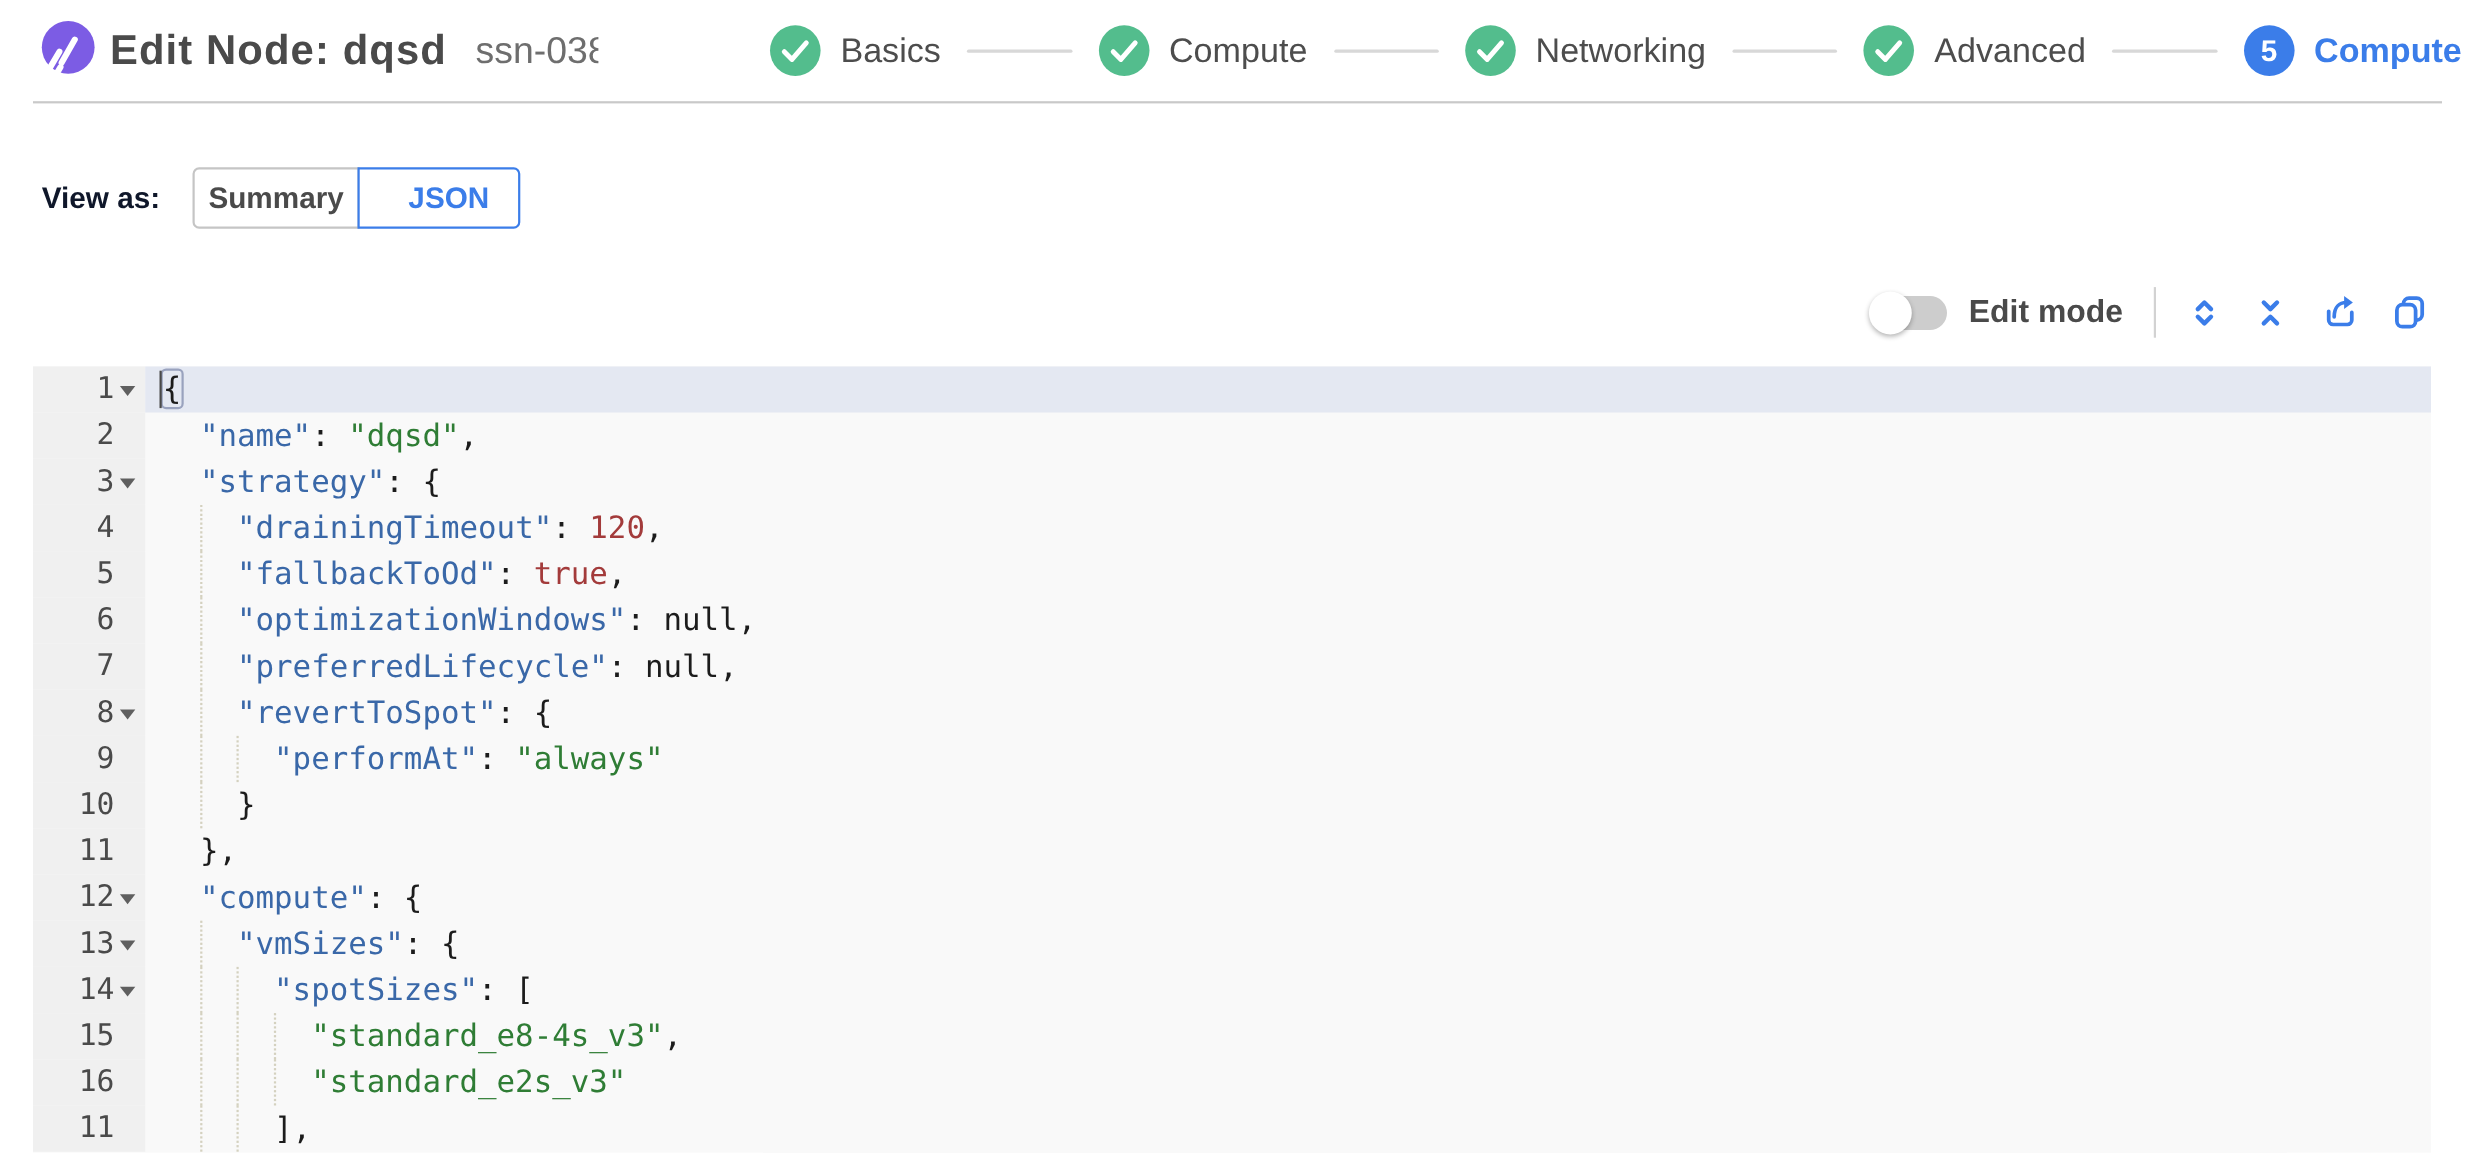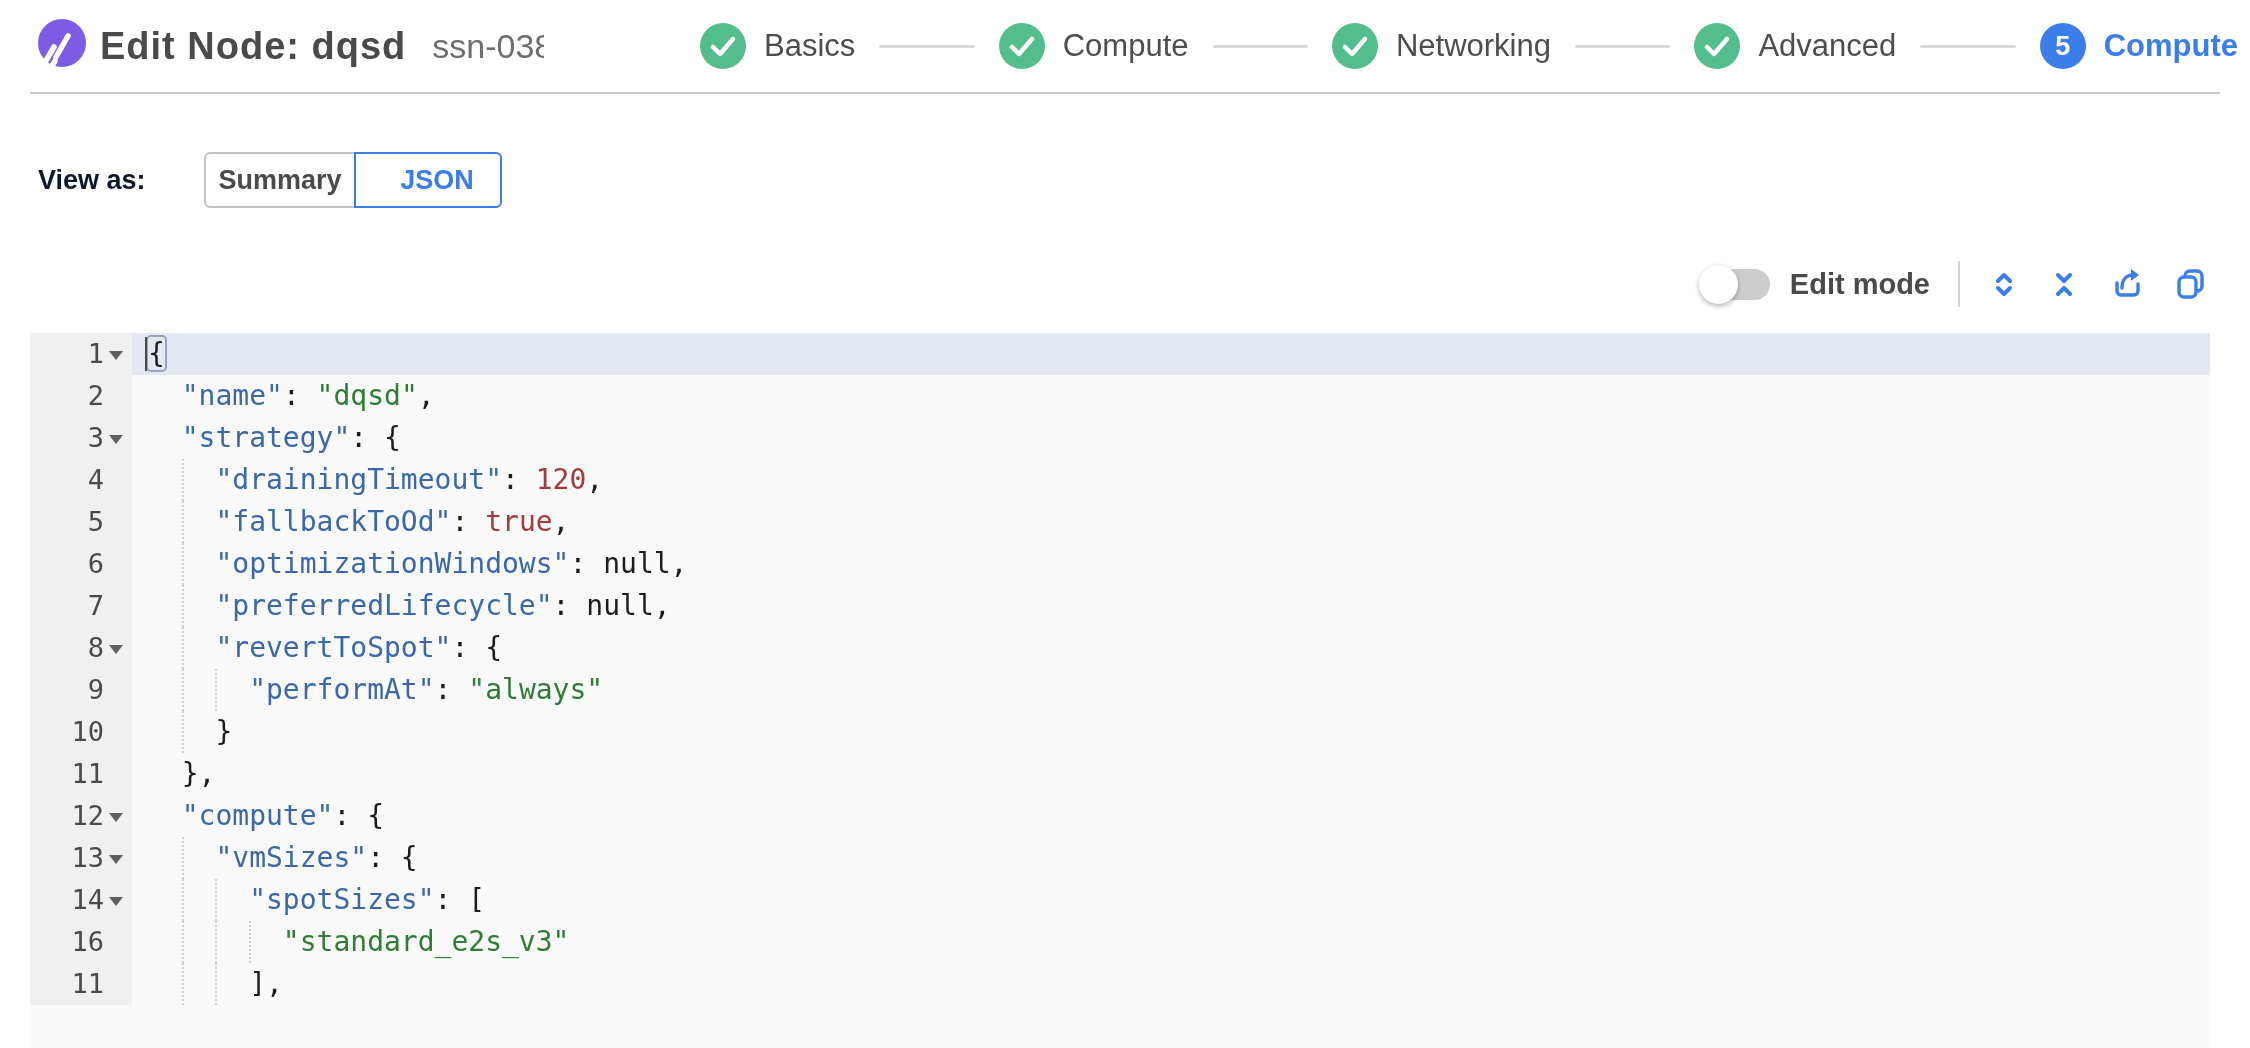--- a/index.html
+++ b/index.html
@@ -24,21 +24,21 @@
   .step-circle.current{background:var(--accent_blue);color:#fff;font-size:27px;font-weight:700;}
   .step-label{font-size:31px;color:#4D4D4D;font-weight:500;white-space:nowrap;}
   .step-label.current{color:var(--accent_blue);font-weight:700;}
   .step-connector{flex:1;height:3px;background:#D8D8D8;margin:0 24px;border-radius:2px;}
 
   
   .viewas-label{position:absolute;left:38px;top:152px;height:56px;display:flex;align-items:center;
                 font-size:27px;font-weight:700;color:#0f172a;}
   .seg{position:absolute;left:175px;top:152px;display:flex;}
   .seg-btn{height:56px;box-sizing:border-box;display:flex;align-items:center;justify-content:center;
-           font-family:"Liberation Sans",sans-serif;font-weight:700;font-size:27px;background:#fff;cursor:pointer;margin-left:29px;}
+           font-family:"Liberation Sans",sans-serif;font-weight:700;font-size:27px;background:#fff;cursor:pointer;}
   .seg-btn.summary{width:152px;border:2px solid #C5C5C5;border-radius:6px 0 0 6px;color:#4A4A4A;}
   .seg-btn.json{width:148px;border:2px solid var(--accent_blue);border-radius:0 6px 6px 0;
                 color:var(--accent_blue);margin-left:-2px;position:relative;padding-left:24px;}
 
   
   .toolbar{position:absolute;top:258px;right:42px;height:52px;display:flex;align-items:center;justify-content:flex-end;}
   .toggle{width:68px;height:31px;border-radius:16px;background:#CDCDCD;position:relative;flex:none;cursor:pointer;}
   .toggle-knob{position:absolute;left:-3px;top:-4px;width:39px;height:39px;border-radius:50%;
                background:#fff;box-shadow:0 2px 5px rgba(0,0,0,.3);}
   .editmode-label{margin-left:20px;font-size:29px;font-weight:700;color:#4A4A4A;white-space:nowrap;}
@@ -283,20 +283,27 @@
         <div class="ed-gutter">
           <span class="ed-num">14</span>
           <span class="ed-fold">
             <i></i>
           </span>
         </div>
         <div class="ed-code"><span class="ed-guide" style="left: 49.7px;"></span><span class="ed-guide" style="left: 83.4px;"></span><span class="token-w">      </span><span class="token-k">"spotSizes"</span><span class="token-p">: [</span></div>
       </div>
       <div class="ed-row">
         <div class="ed-gutter">
+          <span class="ed-num">15</span>
+          <span class="ed-fold"></span>
+        </div>
+        <div class="ed-code"><span class="ed-guide" style="left: 49.7px;"></span><span class="ed-guide" style="left: 83.4px;"></span><span class="ed-guide" style="left: 117.1px;"></span><span class="token-w">        </span><span class="token-s">"standard_e8-4s_v3"</span><span class="token-p">,</span></div>
+      </div>
+      <div class="ed-row">
+        <div class="ed-gutter">
           <span class="ed-num">16</span>
           <span class="ed-fold"></span>
         </div>
         <div class="ed-code"><span class="ed-guide" style="left: 49.7px;"></span><span class="ed-guide" style="left: 83.4px;"></span><span class="ed-guide" style="left: 117.1px;"></span><span class="token-w">        </span><span class="token-s">"standard_e2s_v3"</span></div>
       </div>
       <div class="ed-row">
         <div class="ed-gutter">
           <span class="ed-num">11</span>
           <span class="ed-fold"></span>
         </div>

